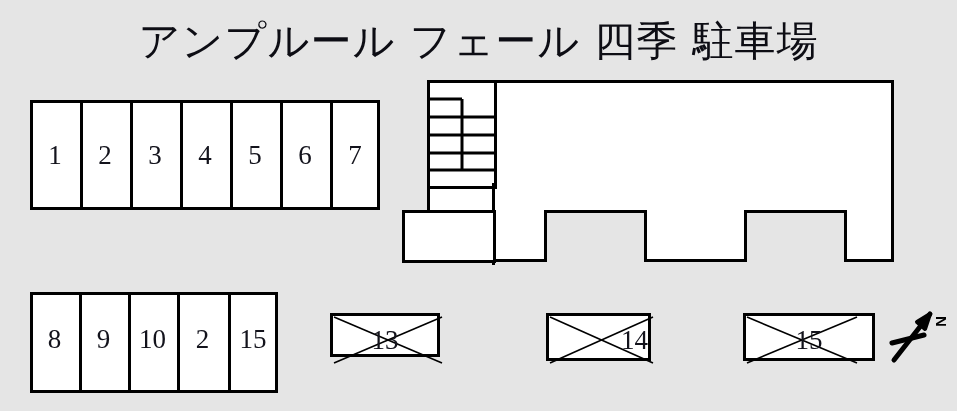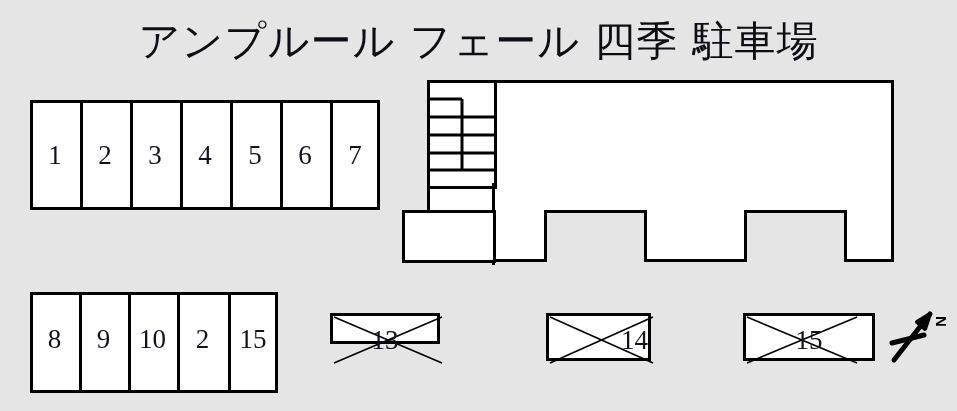--- a/index.html
+++ b/index.html
@@ -190,21 +190,21 @@
       <line x1="4.5" y1="76" x2="71.5" y2="76" stroke="#000000" stroke-width="3"></line>
       <line x1="4.5" y1="93" x2="71.5" y2="93" stroke="#000000" stroke-width="3"></line>
     </svg>
   </div>
 
   <div class="vline" style="left:492px; top:183px; height:82px;"></div>
 
 
   <div class="blk" id="bicycle-parking-box"></div>
 
-  <div class="crossed-stall" style="left:330px; top:313px; width:110px; height:31px;">
+  <div class="crossed-stall" style="left:330px; top:313px; width:110px; height:44px;">
     <svg width="110" height="48" viewBox="0 0 110 48">
       <line x1="1" y1="1" x2="109" y2="47" stroke="#000000" stroke-width="1.6"></line>
       <line x1="109" y1="1" x2="1" y2="47" stroke="#000000" stroke-width="1.6"></line>
     </svg>
     <span class="lbl" style="top:11px;">13</span>
   </div>
 
   <div class="crossed-stall" style="left:546px; top:313px; width:105px; height:48px;">
     <svg width="105" height="48" viewBox="0 0 105 48">
       <line x1="1" y1="1" x2="104" y2="47" stroke="#000000" stroke-width="1.6"></line>

